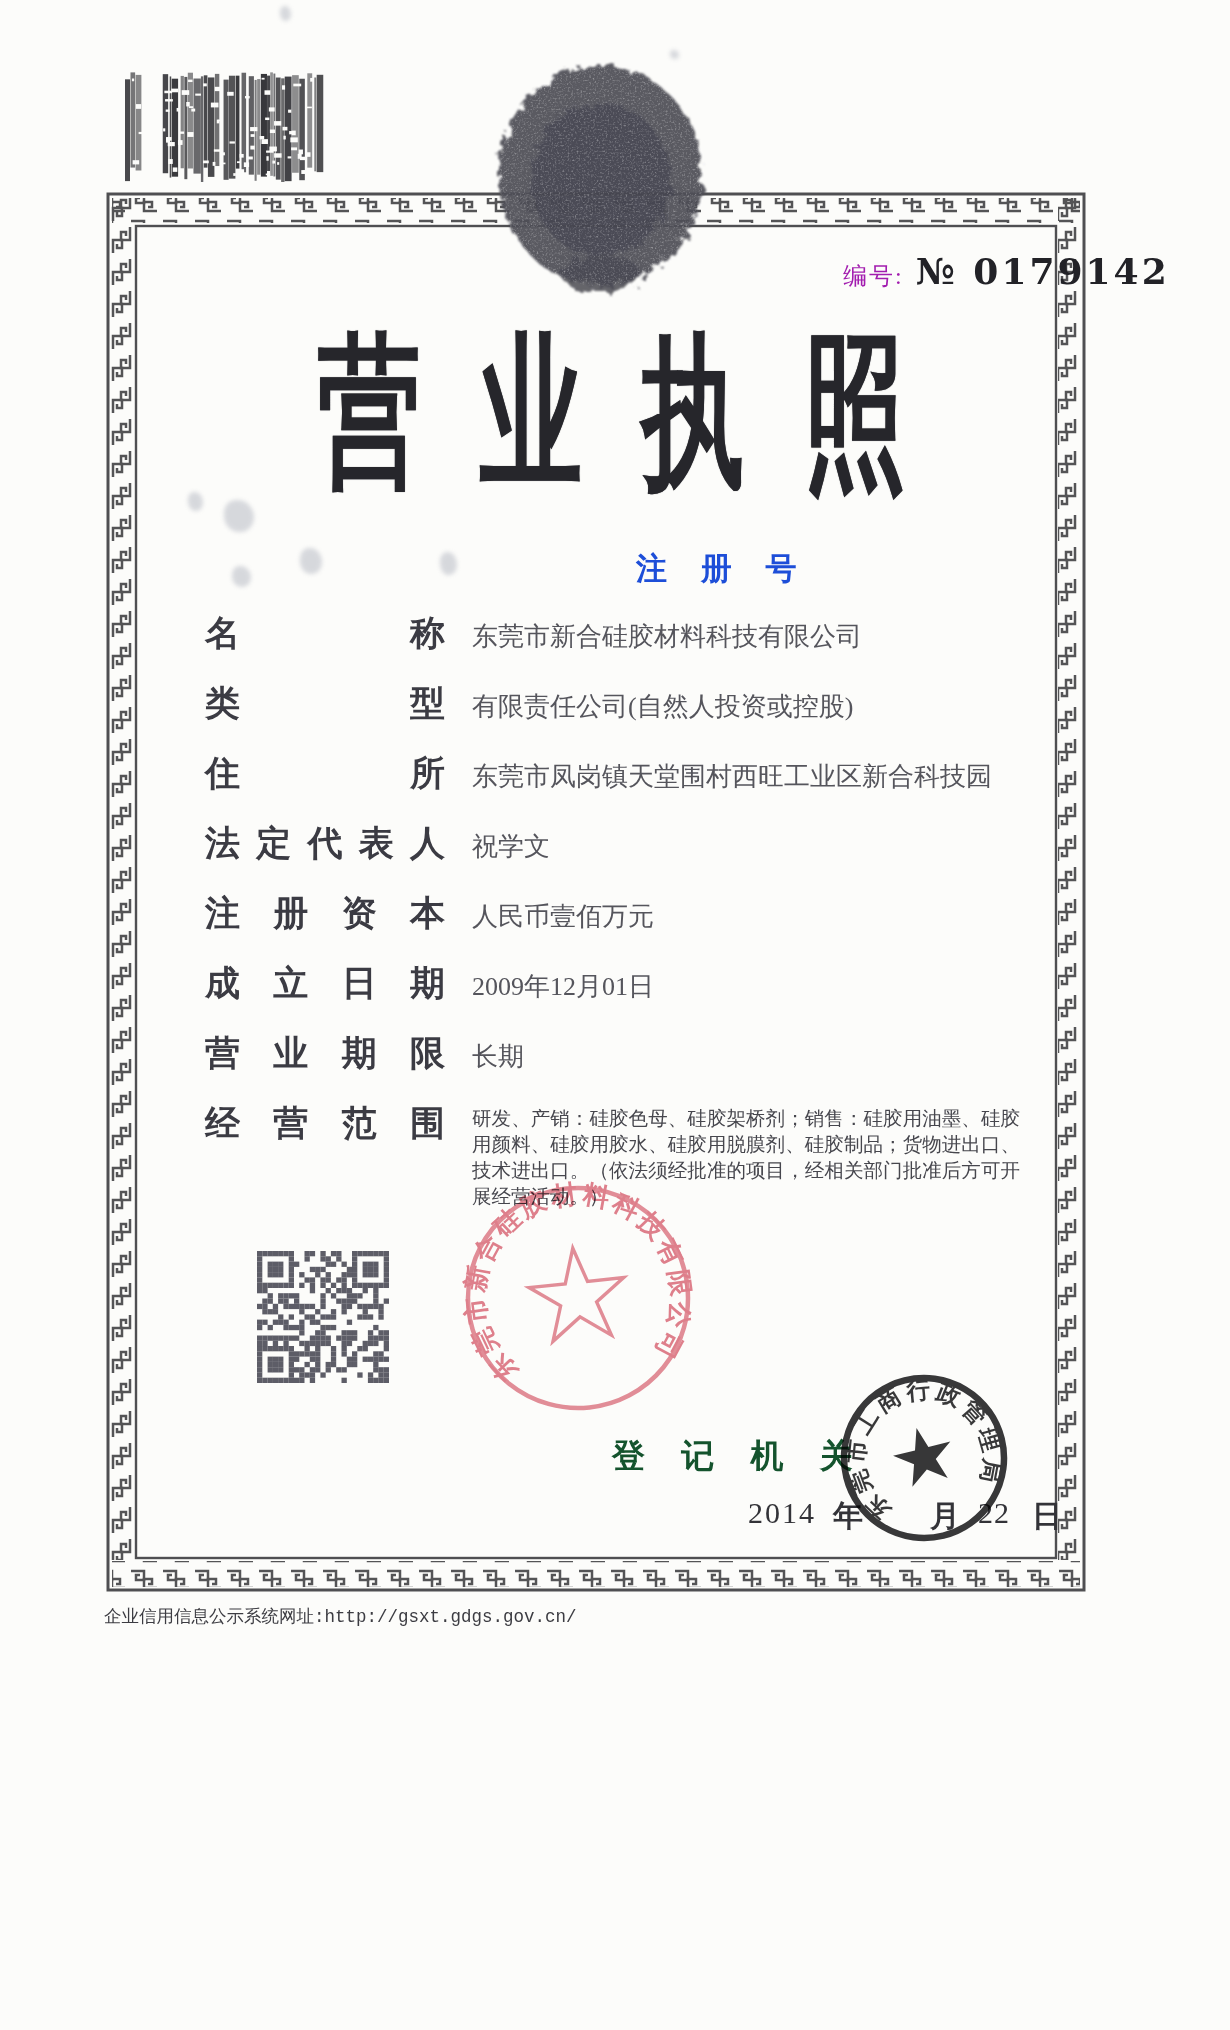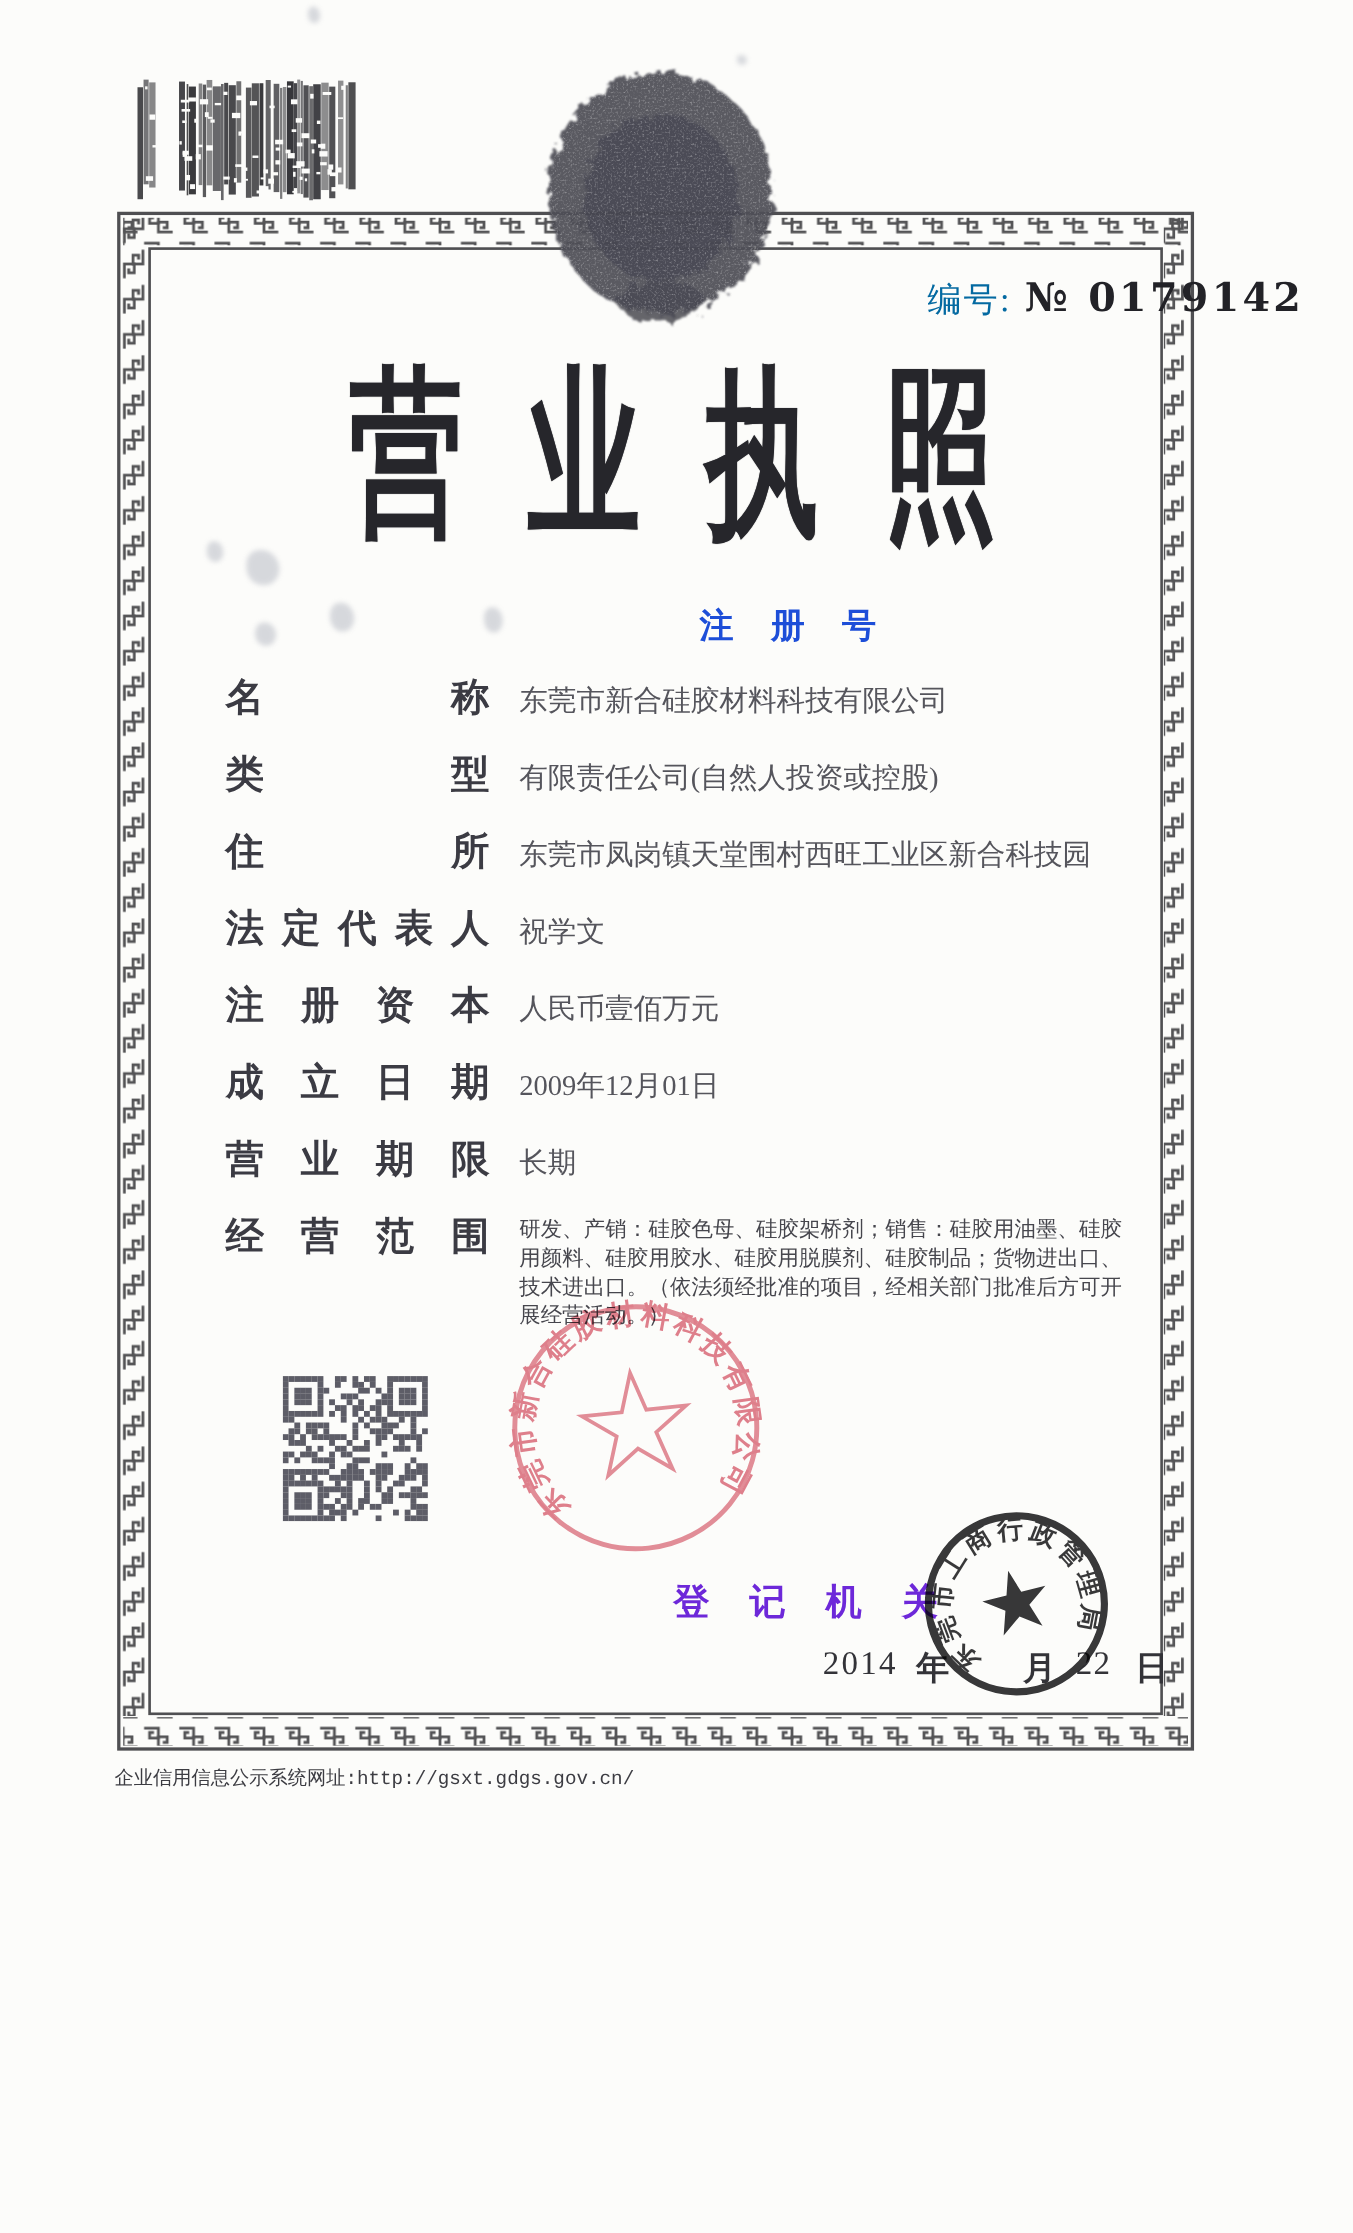--- a/index.html
+++ b/index.html
@@ -11,21 +11,21 @@
   .barcode{position:absolute;left:123px;top:66px;width:204px;height:116px;}
 
   
   .emblem{position:absolute;left:488px;top:60px;width:228px;height:242px;z-index:3;}
 
   
   .frame{position:absolute;left:0;top:0;width:1230px;height:2030px;z-index:1;}
 
   
   .serial{position:absolute;left:843px;top:250px;z-index:2;display:flex;align-items:baseline;gap:12px;}
-  .serial-label{font-size:31px;color:#0369a1;letter-spacing:2px;}
+  .serial-label{font-size:24px;color:#a21caf;letter-spacing:2px;}
   .serial-no{font-size:36px;font-weight:700;letter-spacing:3px;color:#222227;
              font-family:"DejaVu Serif","Liberation Serif",serif;}
 
   
   .title{position:absolute;left:318px;top:330px;z-index:2;white-space:nowrap;
          font-family:"DejaVu Sans","Liberation Sans",sans-serif;
          font-size:165px;font-weight:900;line-height:1;color:#26262b;
          letter-spacing:96px;transform:scaleX(0.62);transform-origin:left top;
          text-shadow:0 0 1px #3a3a3f;}
 
@@ -47,21 +47,21 @@
 
   
   .qr{position:absolute;left:257px;top:1251px;width:132px;height:132px;z-index:2;}
 
   
   .red-stamp{position:absolute;left:448px;top:1168px;width:260px;height:260px;z-index:4;
              mix-blend-mode:multiply;opacity:.85;}
 
   
   .registrar{position:absolute;left:612px;top:1434px;z-index:2;font-size:33px;
-             font-weight:600;color:#6d28d9;letter-spacing:14px;white-space:nowrap;}
+             font-weight:600;color:#14532d;letter-spacing:14px;white-space:nowrap;}
   .dateline{position:absolute;left:0;top:1496px;width:992px;height:44px;z-index:2;
             font-size:30px;color:#333338;}
   .dateline span{position:absolute;}
   .d-year{left:748px;letter-spacing:2px;font-family:"Liberation Serif",serif;}
   .d-yu{left:833px;font-weight:600;}
   .d-mu{left:930px;font-weight:600;}
   .d-day{left:978px;letter-spacing:1px;}
   .d-du{left:1032px;font-weight:600;}
 
   

